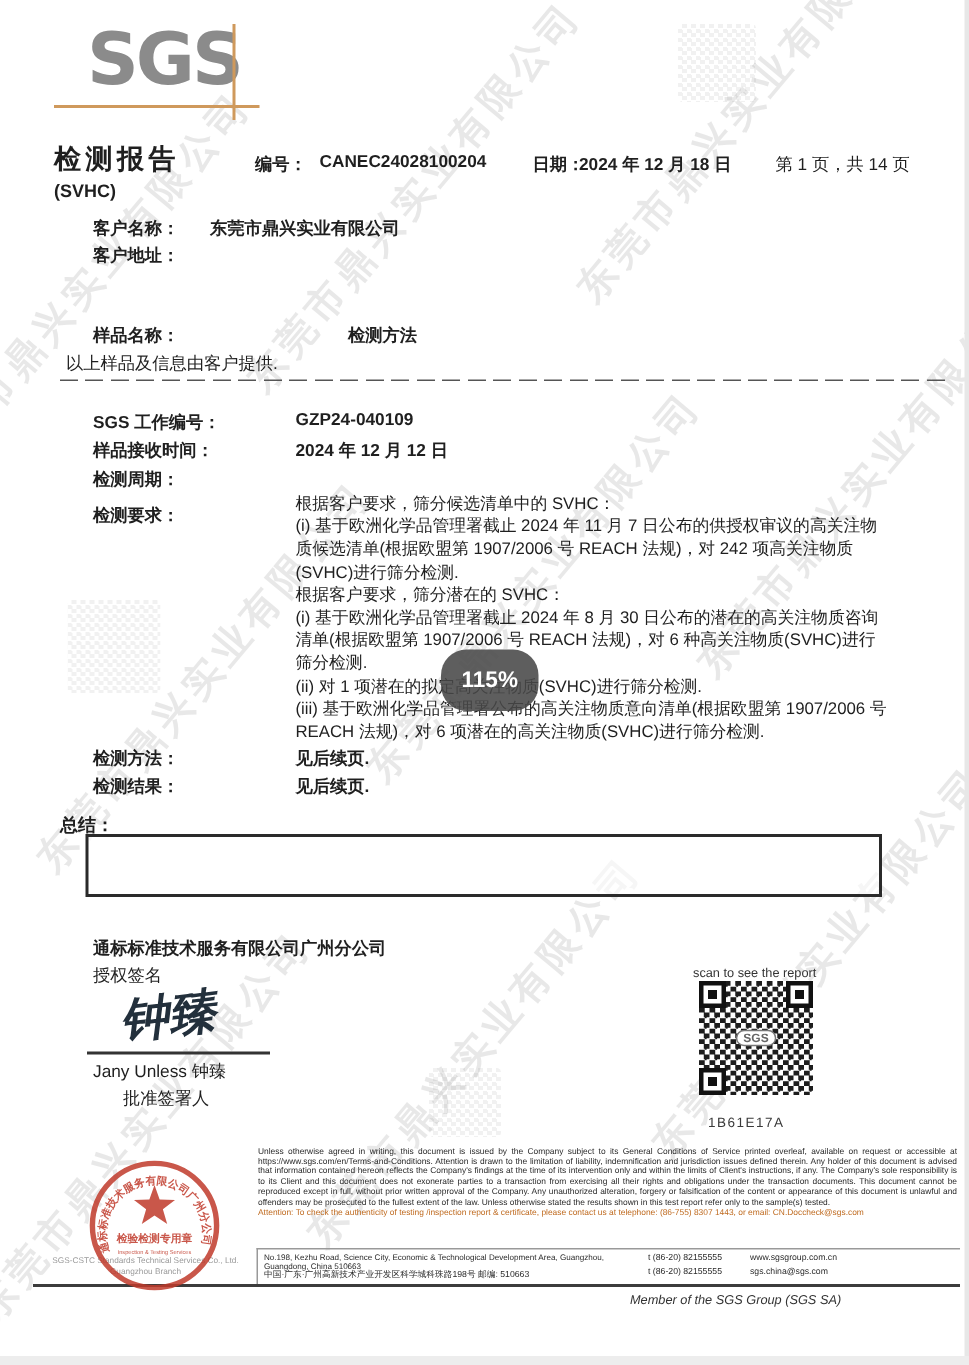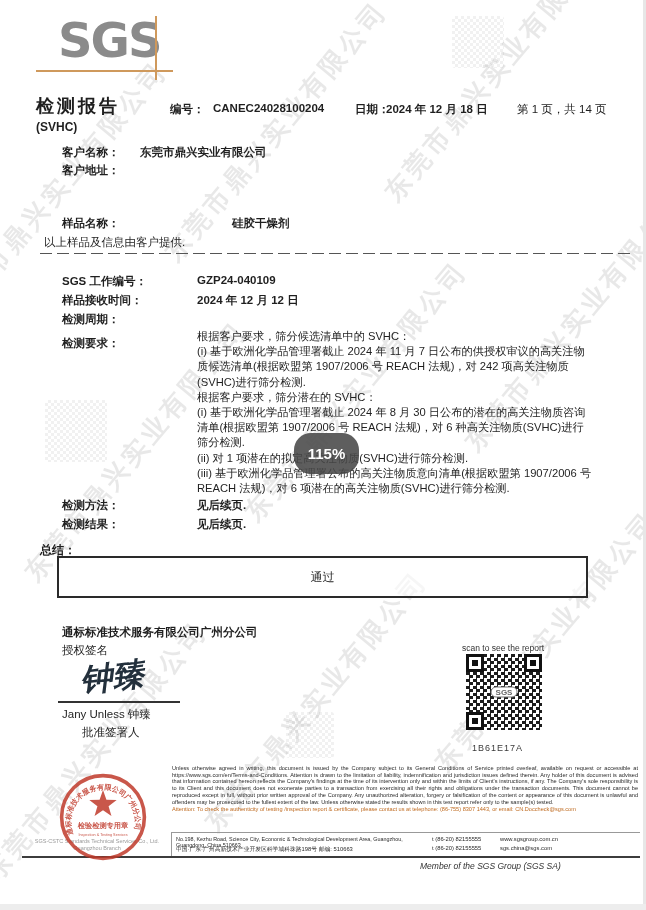--- a/index.html
+++ b/index.html
@@ -117,21 +117,21 @@
   <span class="abs valb rn-val">CANEC24028100204</span>
   <span class="abs lbl dt-lbl">日期：</span>
   <span class="abs valb dt-val">2024 年 12 月 18 日</span>
   <span class="abs pg">第 1 页，共 14 页</span>
 
   <span class="abs lbl c1l">客户名称：</span>
   <span class="abs valb c1v">东莞市鼎兴实业有限公司</span>
   <span class="abs lbl c2l">客户地址：</span>
 
   <span class="abs lbl s1l">样品名称：</span>
-  <span class="abs valb s1v">硅胶干燥剂</span>
+  <span class="abs valb s1v">检测方法</span>
   <div class="abs note">以上样品及信息由客户提供.</div>
   <div class="abs dash"></div>
 
   <span class="abs lbl j1l">SGS 工作编号：</span>
   <span class="abs valb j1v">GZP24-040109</span>
   <span class="abs lbl j2l">样品接收时间：</span>
   <span class="abs valb j2v">2024 年 12 月 12 日</span>
   <span class="abs lbl j3l">检测周期：</span>
   <span class="abs lbl j4l">检测要求：</span>
   <div class="abs req">根据客户要求，筛分候选清单中的 SVHC：
@@ -147,21 +147,20 @@
 REACH 法规)，对 6 项潜在的高关注物质(SVHC)进行筛分检测.</div>
   <span class="abs lbl j5l">检测方法：</span>
   <span class="abs valb j5v">见后续页.</span>
   <span class="abs lbl j6l">检测结果：</span>
   <span class="abs valb j6v">见后续页.</span>
 
   <div class="abs zoom-pill">115%</div>
 
   <div class="abs sum-title">总结：</div>
   <div class="abs sum-table">
-    <div class="sum-right">通过</div>
   </div>
 
   <div class="abs co">通标标准技术服务有限公司广州分公司</div>
   <div class="abs authz">授权签名</div>
   <div class="abs handsig">钟臻</div>
   <div class="abs sigline"></div>
   <div class="abs signame">Jany Unless 钟臻</div>
   <div class="abs sigrole">批准签署人</div>
 
   <div class="abs qr-caption">scan to see the report</div>

